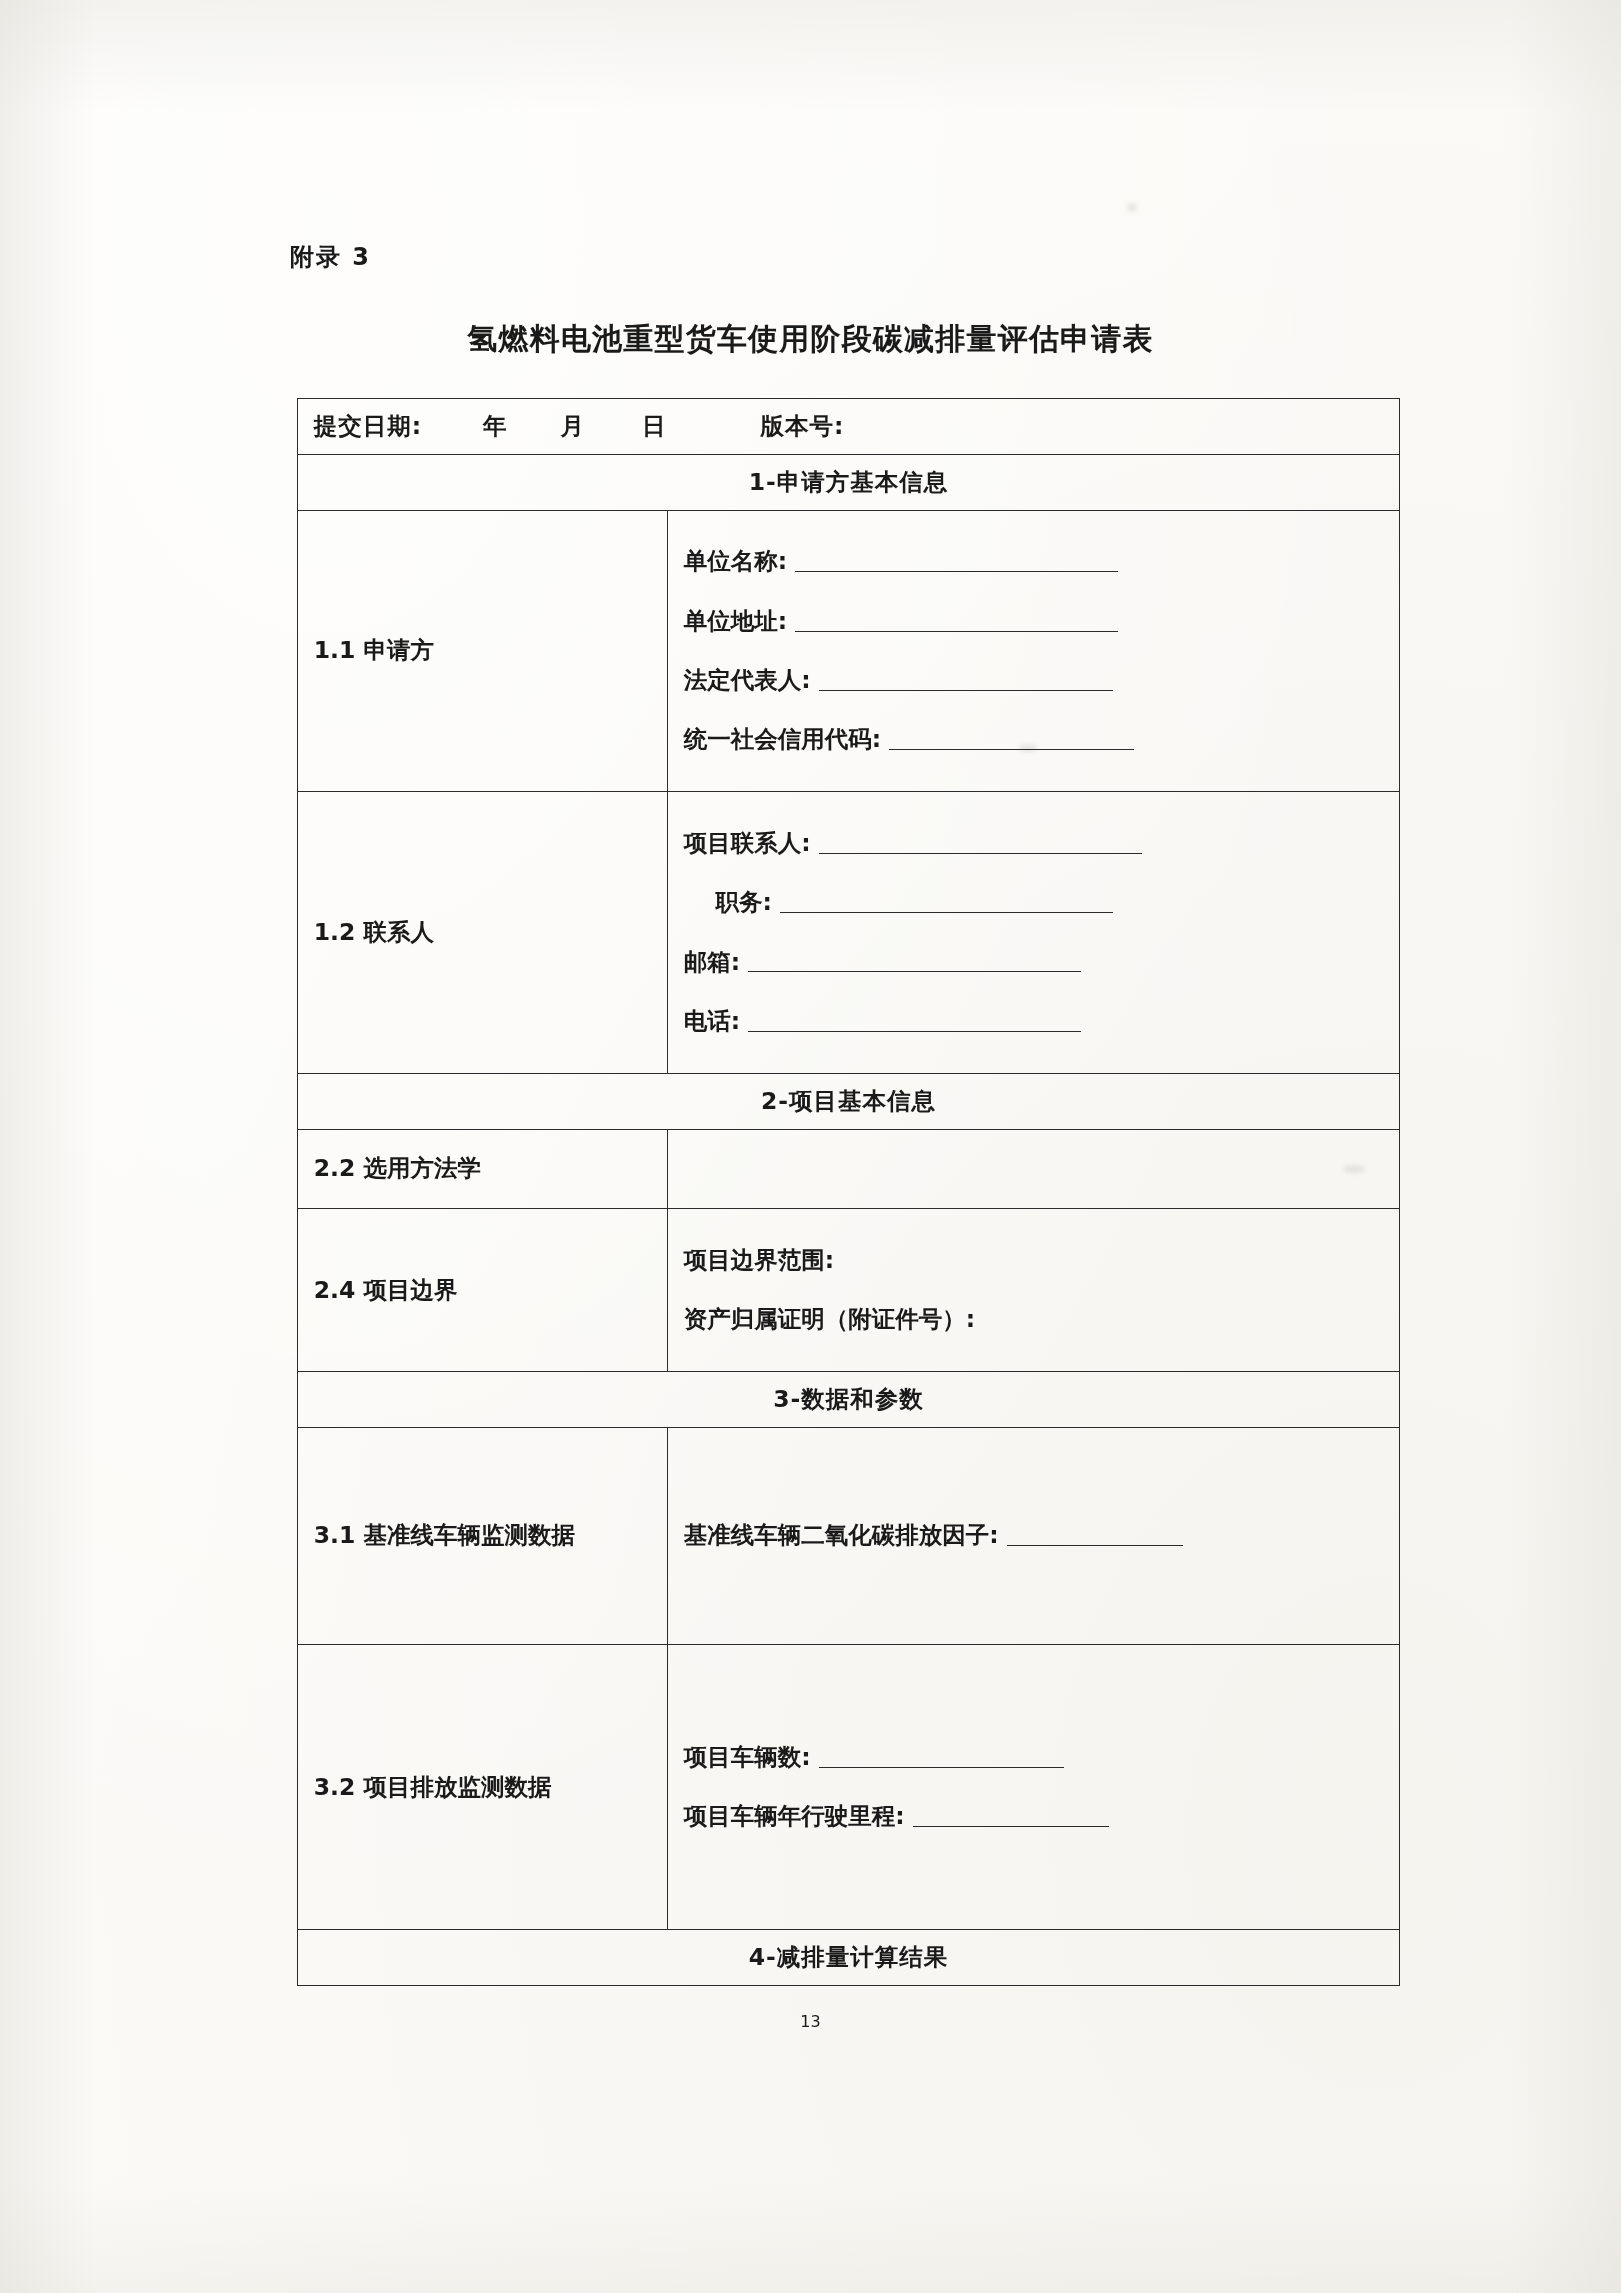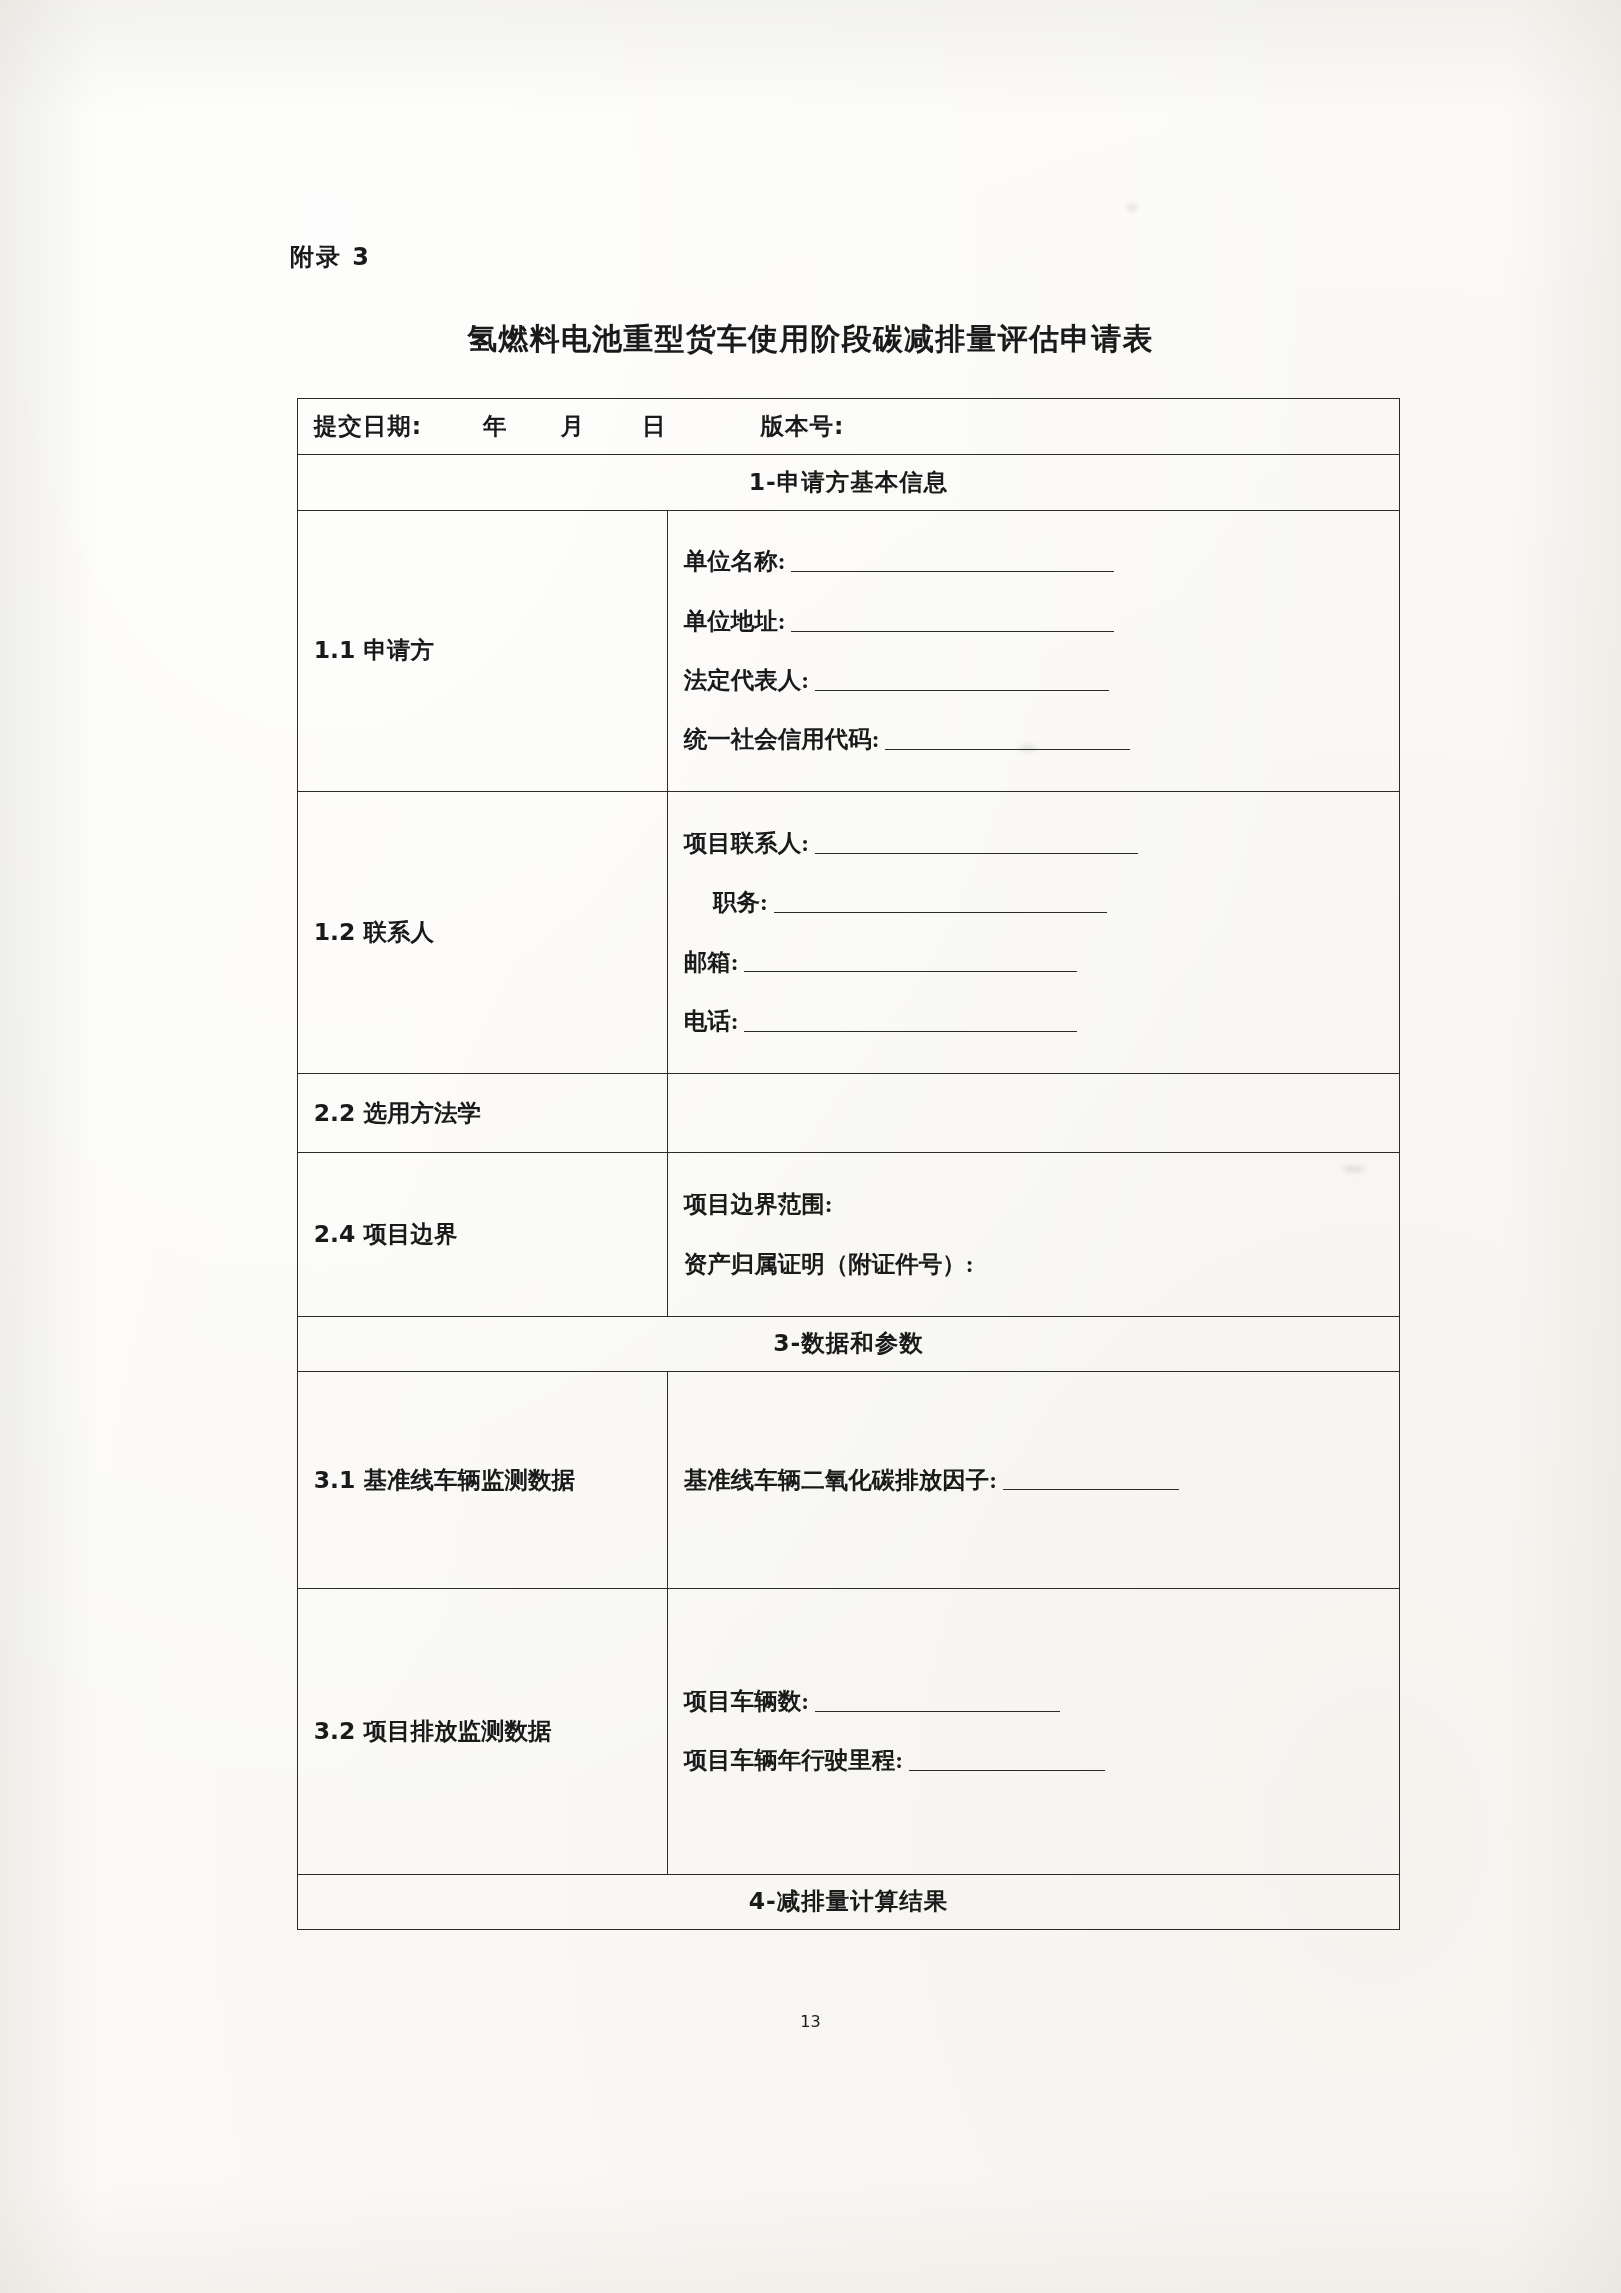--- a/index.html
+++ b/index.html
@@ -81,21 +81,20 @@
   td.label {
     width: 370px;
     padding-left: 21.6px;
   }
   td.value {
     padding-left: 25.5px;
   }
   .line-row {
     margin: 24px 0;
     white-space: nowrap;
-    font-family: Liberation Serif, serif;
   }
   .blank {
     display: inline-block;
     border-bottom: 1.6px solid #2b2b2b;
     height: 21.6px;
     vertical-align: -2.9px;
   }
   .b-340 { width: 333px; }
   .b-330 { width: 323px; }
   .b-300 { width: 294px; }
@@ -212,20 +211,23 @@
             <span>邮箱:</span>
             <span class="blank b-340"></span>
           </div>
           <div class="line-row">
             <span>电话:</span>
             <span class="blank b-340"></span>
           </div>
         </td>
       </tr>
 
+      <tr>
+        <td colspan="2" class="section">2-项目基本信息</td>
+      </tr>
 
 
       <tr>
         <td class="label" style="height:59px">2.2 选用方法学</td>
         <td class="value"></td>
       </tr>
 
 
       <tr>
         <td class="label tall-3">2.4 项目边界</td>

